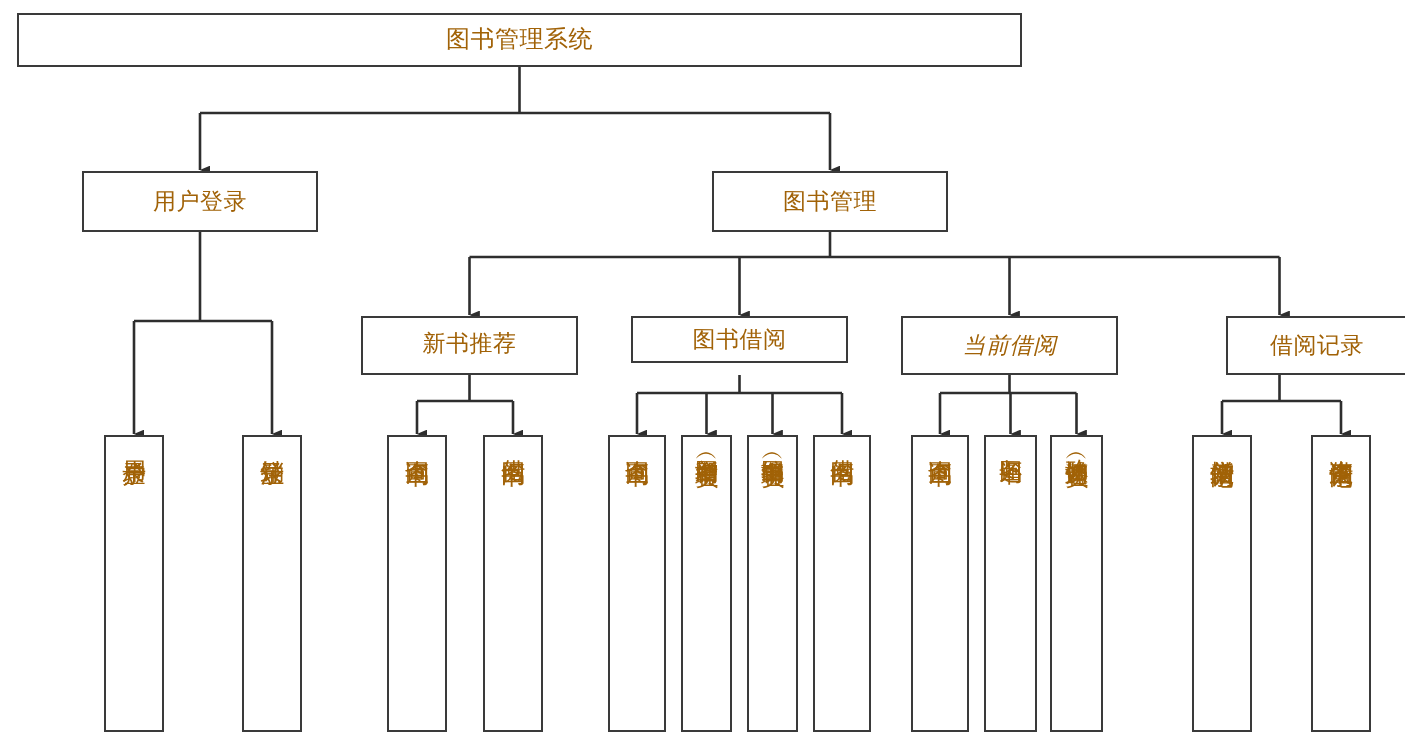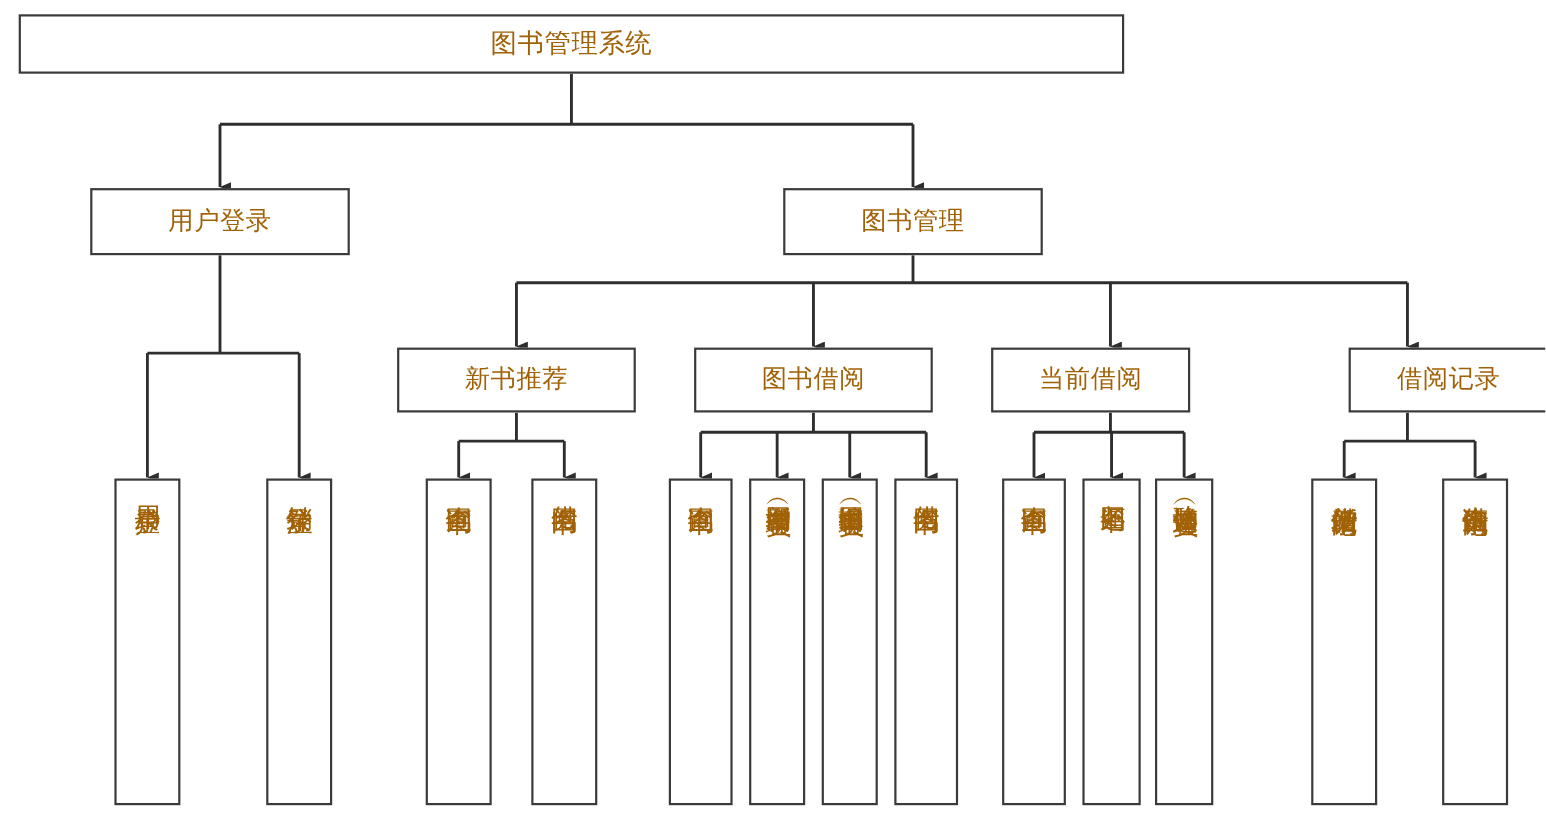--- a/index.html
+++ b/index.html
@@ -126,27 +126,27 @@
   <div id="node-layer">
       <div class="node horiz root" style="left: 17px; top: 13px; width: 1005px; height: 54px;">
         <span class="node-label">图书管理系统</span>
       </div>
       <div class="node horiz" style="left: 82px; top: 171px; width: 236px; height: 61px;">
         <span class="node-label">用户登录</span>
       </div>
       <div class="node horiz" style="left: 712px; top: 171px; width: 236px; height: 61px;">
         <span class="node-label">图书管理</span>
       </div>
-      <div class="node horiz" style="left: 361px; top: 316px; width: 217px; height: 59px;">
+      <div class="node horiz" style="left: 361px; top: 316px; width: 217px; height: 59px; font-family: Liberation Mono, monospace;">
         <span class="node-label">新书推荐</span>
       </div>
-      <div class="node horiz" style="left: 631px; top: 316px; width: 217px; height: 59px;">
+      <div class="node horiz" style="left: 631px; top: 316px; width: 217px; height: 47px;">
         <span class="node-label">图书借阅</span>
       </div>
-      <div class="node horiz" style="left: 901px; top: 316px; width: 181px; height: 59px;">
+      <div class="node horiz" style="left: 901px; top: 316px; width: 217px; height: 59px; font-style: italic;">
         <span class="node-label">当前借阅</span>
       </div>
       <div class="node horiz" style="left: 1226px; top: 316px; width: 182px; height: 59px;">
         <span class="node-label">借阅记录</span>
       </div>
       <div class="node vert" style="left: 104px; top: 435px; width: 60px; height: 297px;">
         <span class="node-label">用户登录</span>
       </div>
       <div class="node vert" style="left: 242px; top: 435px; width: 60px; height: 297px;">
         <span class="node-label">注销登录</span>

